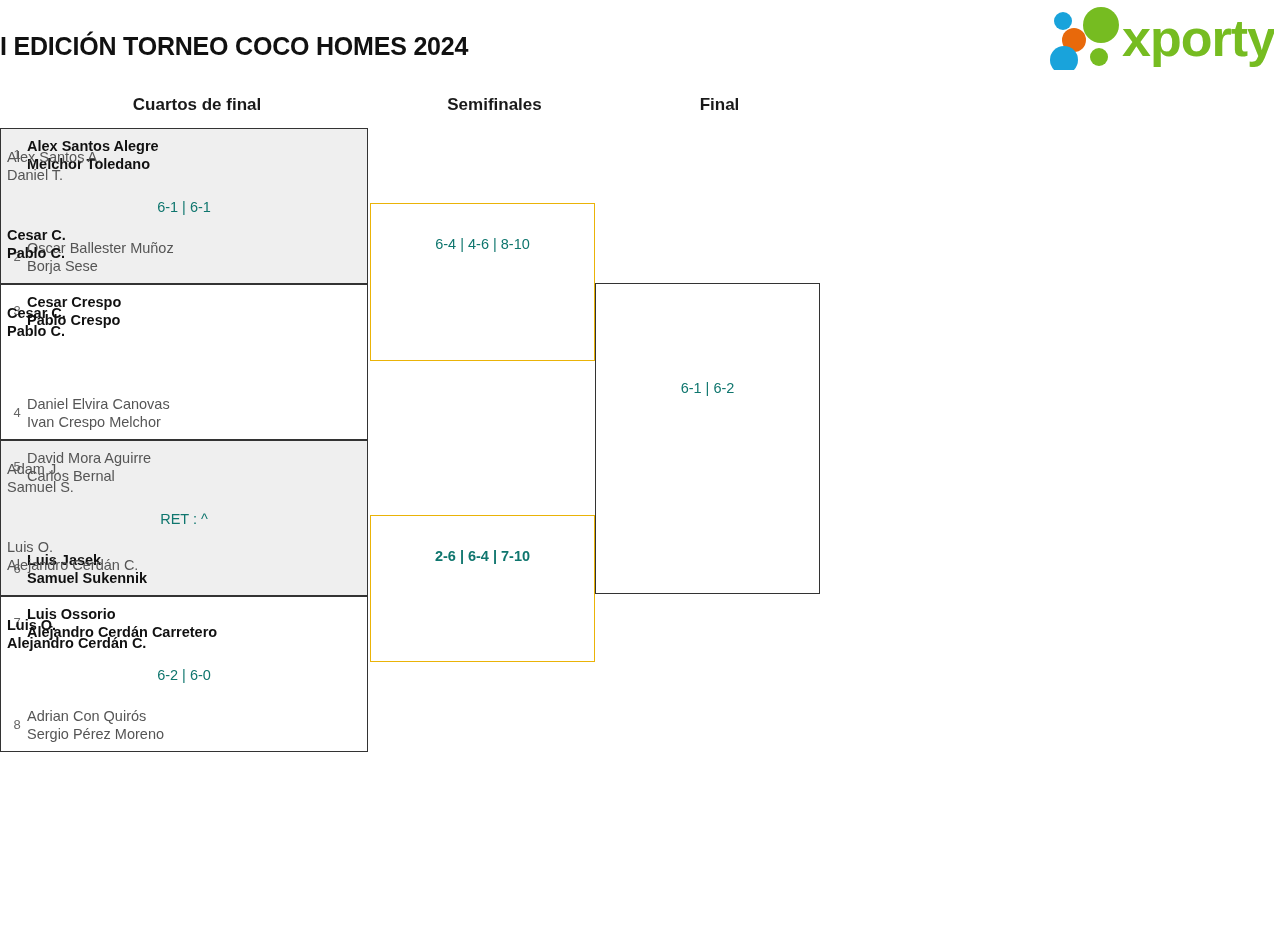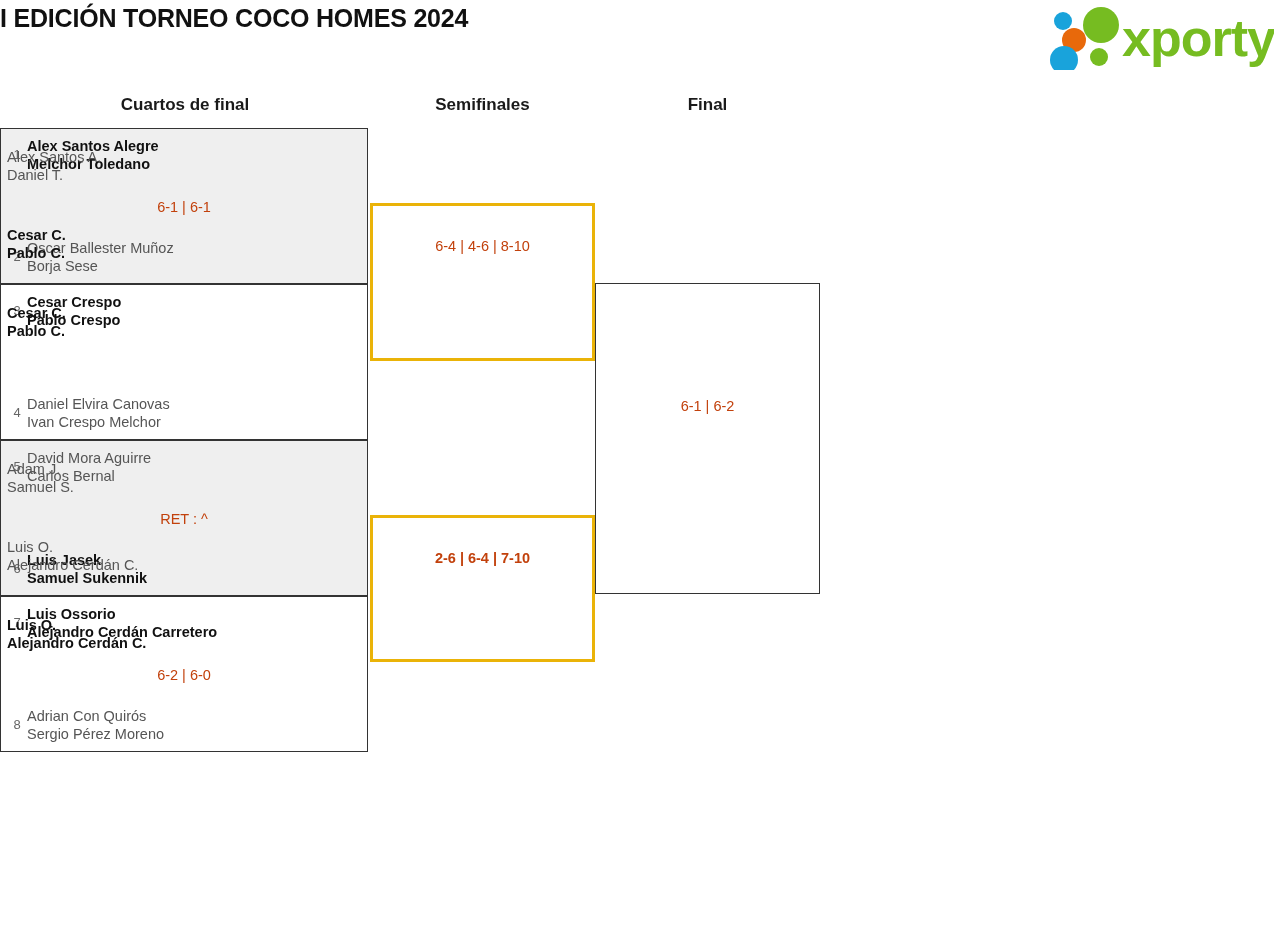--- a/index.html
+++ b/index.html
@@ -28,20 +28,21 @@
     left: 0px;
     top: 2px;
   }
   .title-line {
     font-size: 25px;
     font-weight: bold;
     line-height: 33px;
     letter-spacing: -0.2px;
     white-space: nowrap;
     color: #111111;
+    margin-top: 28px;
   }
 
   
   .logo {
     position: absolute;
     right: 6px;
     top: 4px;
     width: 230px;
     height: 66px;
   }
@@ -54,20 +55,21 @@
     width: 1280px;
     height: 26px;
   }
   .round-header {
     position: absolute;
     font-size: 17px;
     font-weight: bold;
     color: #1a1a1a;
     text-align: center;
     white-space: nowrap;
+    padding-left: 12px;
   }
   .rh-0 { left: 0px;   width: 370px; }
   .rh-1 { left: 370px; width: 225px; }
   .rh-2 { left: 595px; width: 225px; }
 
   
   .bracket {
     position: absolute;
     top: 0; left: 0;
     width: 1280px;
@@ -113,30 +115,30 @@
   .name-line { white-space: nowrap; }
   .winner .names { font-weight: bold; color: #111111; }
   .loser  .names { font-weight: normal; color: #555555; }
 
   .score {
     position: absolute;
     left: 0;
     width: 100%;
     text-align: center;
     font-size: 14.5px;
-    color: #c2410c;
+    color: #0f766e;
     white-space: nowrap;
   }
 
   
   .sf-box {
     position: absolute;
     left: 370px;
     width: 225px;
-    border: 3px solid #eab308;
+    border: 1px solid #eab308;
     box-sizing: border-box;
     background: #ffffff;
   }
   .sf-name-block {
     position: absolute;
     left: 7px;
     font-size: 14.5px;
     line-height: 18px;
     white-space: nowrap;
   }
@@ -290,21 +292,21 @@
     <span class="name-line">Luis O.</span><br>
     <span class="name-line">Alejandro Cerdán C.</span>
   </div>
 
   <div class="f-name-block winner" style="top:226px;">
     <span class="name-line">Cesar C.</span><br>
     <span class="name-line">Pablo C.</span>
   </div>
 
   <div class="f-box" style="top:283px; height:311px;">
-    <div class="score" style="top:114px;text-align:center;">6-1 | 6-2</div>
+    <div class="score" style="top:96px;text-align:center;">6-1 | 6-2</div>
   </div>
 
   <div class="f-name-block loser" style="top:538px;">
     <span class="name-line">Luis O.</span><br>
     <span class="name-line">Alejandro Cerdán C.</span>
   </div>
 
 </div>
 
 </body></html>

